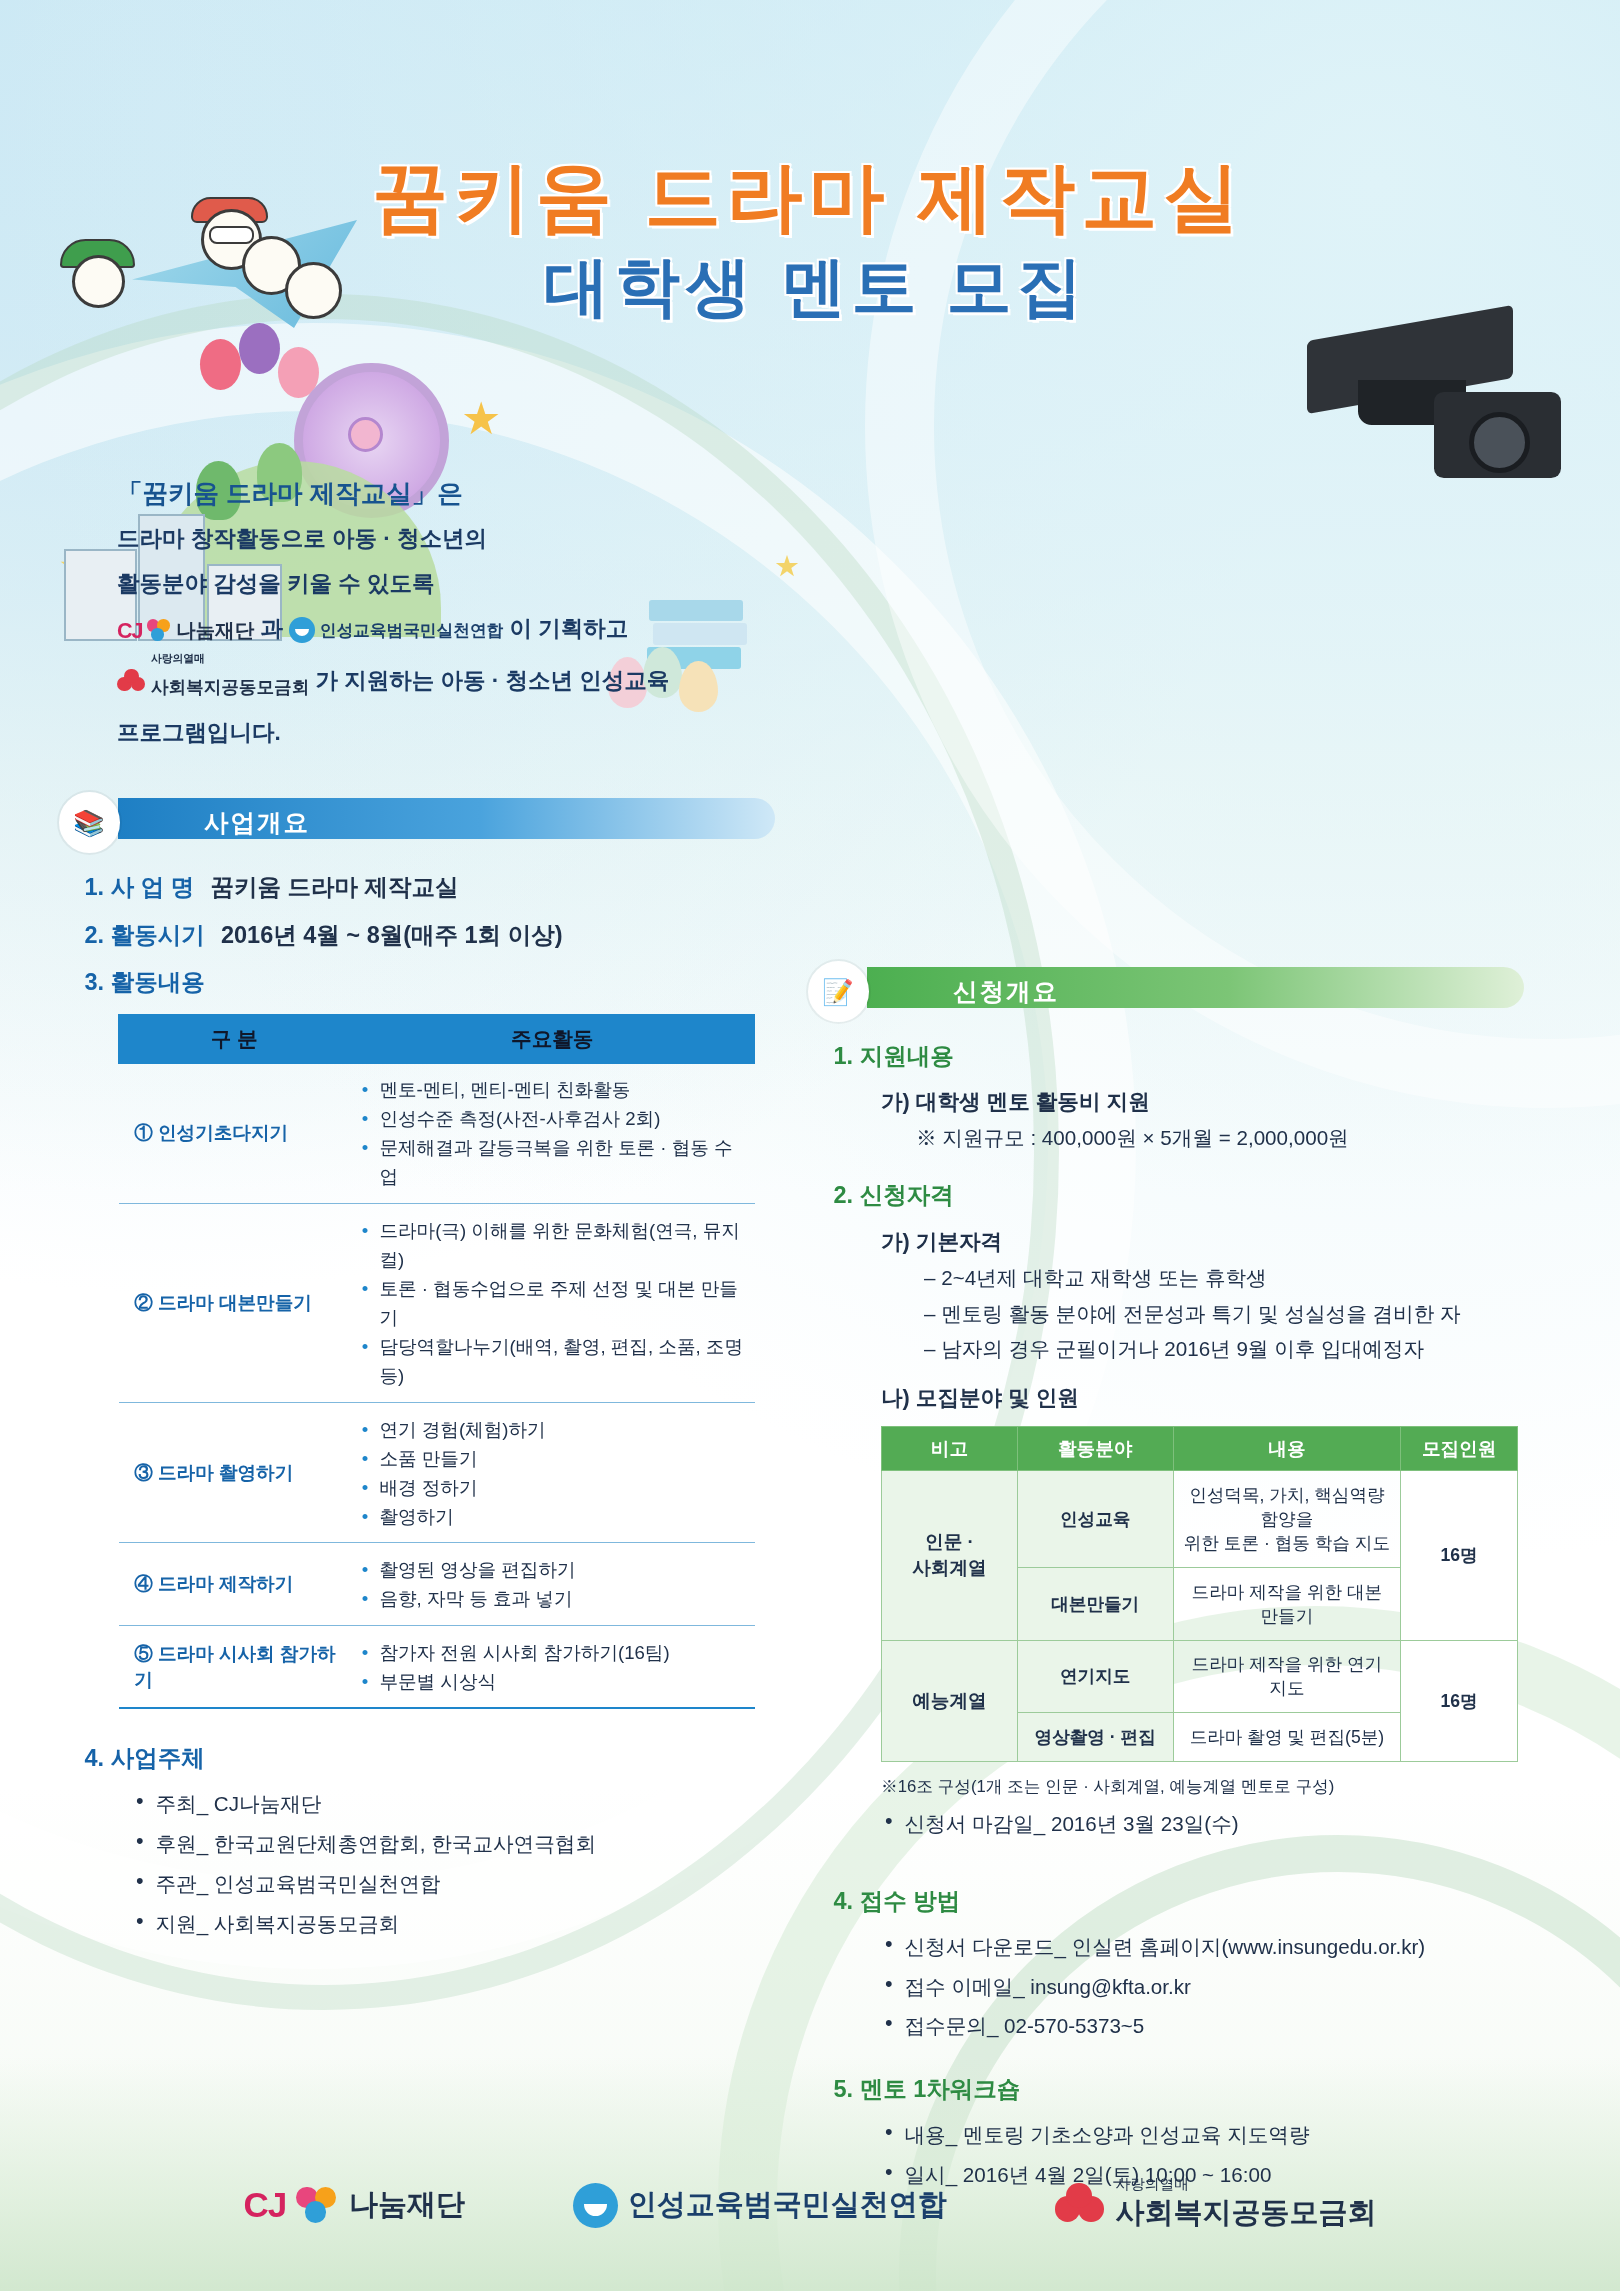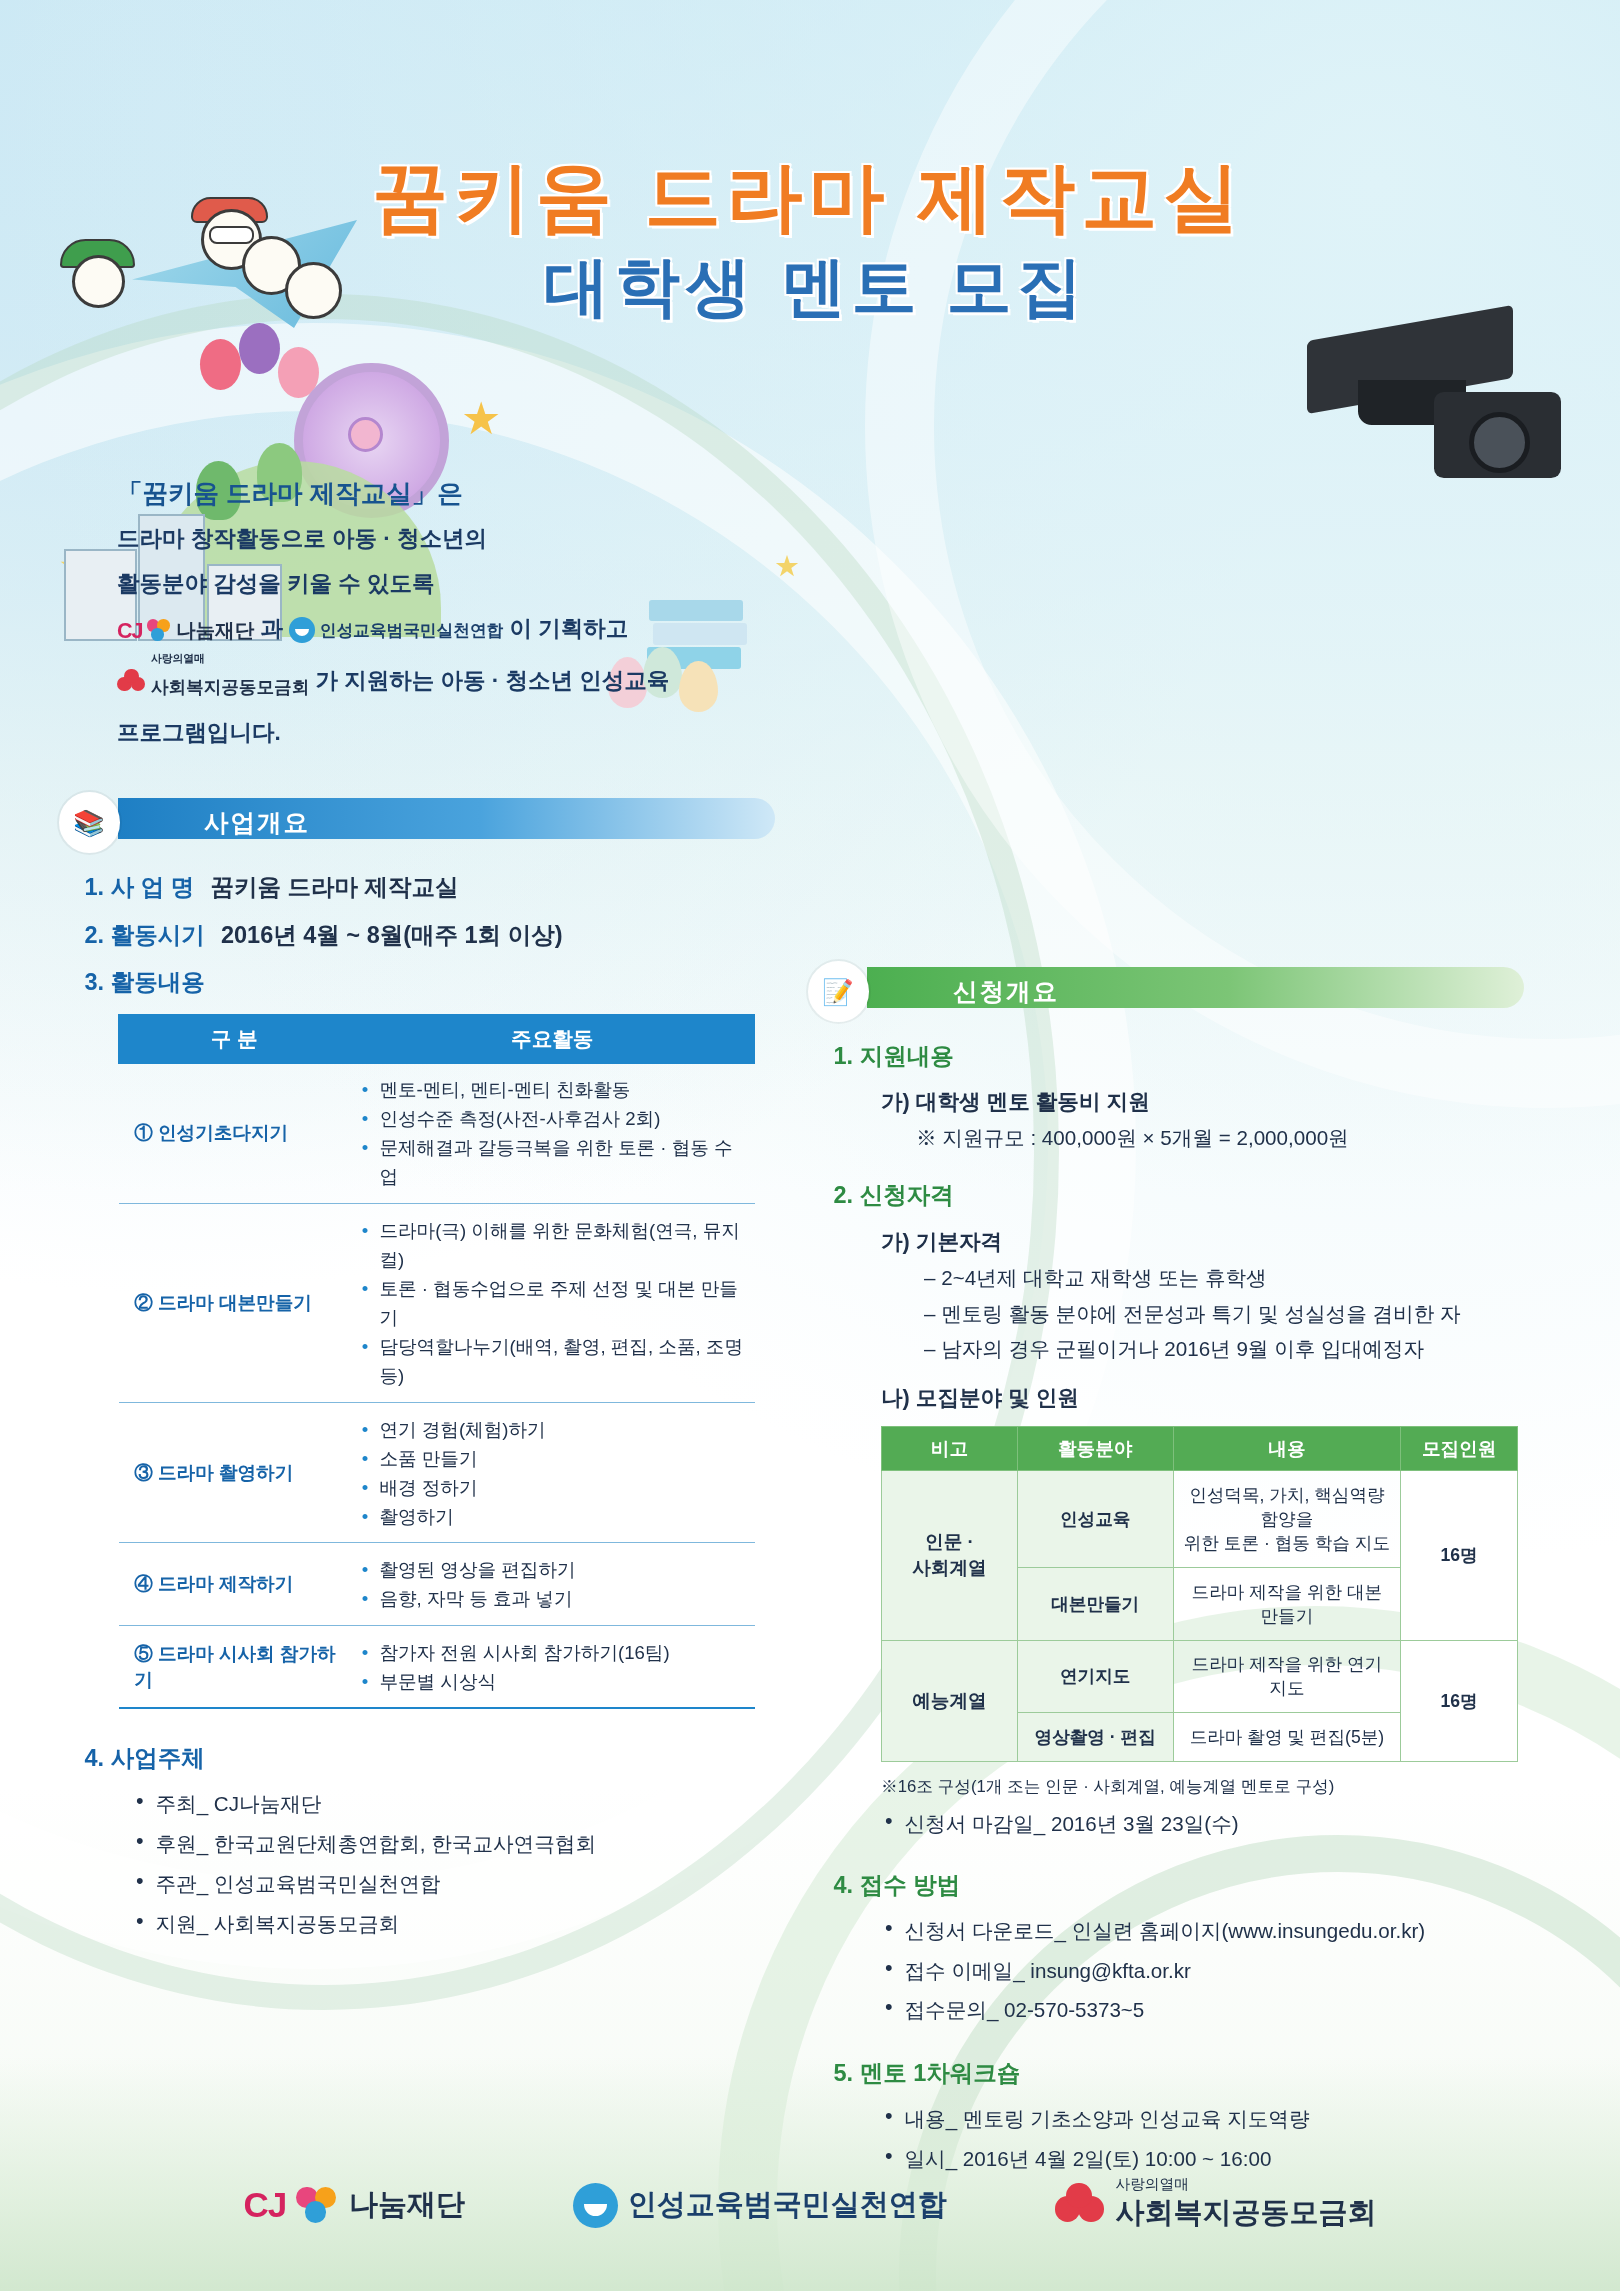--- a/index.html
+++ b/index.html
@@ -150,21 +150,21 @@
   .num-item-g{color:#2e8b43;}
   .sub-a{font-size:21.6px;color:#20314a;margin:9.8px 0 7.8px 73px;font-weight:bold;}
   .sub-note{font-size:20.6px;color:#20314a;margin:5.9px 0 7.8px 108px;}
   .dash{font-size:20.6px;color:#20314a;margin:7.8px 0 5.9px 116px;}
   .bullet{font-size:20.6px;color:#20314a;margin:11.8px 0 0 73px;position:relative;padding-left:23.5px;}
   .bullet:before{content:"•";position:absolute;left:3.9px;top:-2px;color:#20314a;font-size:21.6px;}
   
   table{border-collapse:collapse;}
   .tbl-left{width:637px;margin:13.7px 0 0 59px;}
   .tbl-left th{
-    background:#1e86cb;color:#ffffff;font-size:20.6px;font-weight:bold;padding:9.8px 3.9px;border:1px solid #1e86cb;
+    background:#1e86cb;color:#0f172a;font-size:20.6px;font-weight:bold;padding:9.8px 3.9px;border:1px solid #1e86cb;
   }
   .tbl-left td{
     border-bottom:1px solid #7fb8dd;border-top:1px solid #7fb8dd;font-size:18.6px;color:#20314a;padding:11.8px 9.8px;vertical-align:middle;
   }
   .tbl-left tr td:first-child{font-weight:bold;color:#1663a8;width:206px;text-align:left;padding-left:15.7px;}
   .tbl-left .acts{line-height:29px;}
   .tbl-left .acts div{position:relative;padding-left:19.6px;}
   .tbl-left .acts div:before{content:"•";position:absolute;left:2px;top:0;color:#1e86cb;}
   .tbl-left tbody tr:last-child td{border-bottom:2.9px solid #1e86cb;}
   .tbl-right{width:637px;margin:13.7px 0 0 73px;}
@@ -445,21 +445,21 @@
           <tr>
             <td class="fld">영상촬영 · 편집</td>
             <td>드라마 촬영 및 편집(5분)</td>
           </tr>
         </tbody>
       </table>
       <div class="note">※16조 구성(1개 조는 인문 · 사회계열, 예능계열 멘토로 구성)</div>
 
       <div class="bullet">신청서 마감일_ 2016년 3월 23일(수)</div>
 
-      <div class="num-item num-item-g" style="margin-top:31px;">
+      <div class="num-item num-item-g" style="margin-top:47px;">
         <span>4.</span>
         <span>접수 방법</span>
       </div>
       <div class="bullet">신청서 다운로드_ 인실련 홈페이지(www.insungedu.or.kr)</div>
       <div class="bullet">접수 이메일_ insung@kfta.or.kr</div>
       <div class="bullet">접수문의_ 02-570-5373~5</div>
 
       <div class="num-item num-item-g" style="margin-top:33px;">
         <span>5.</span>
         <span>멘토 1차워크숍</span>

